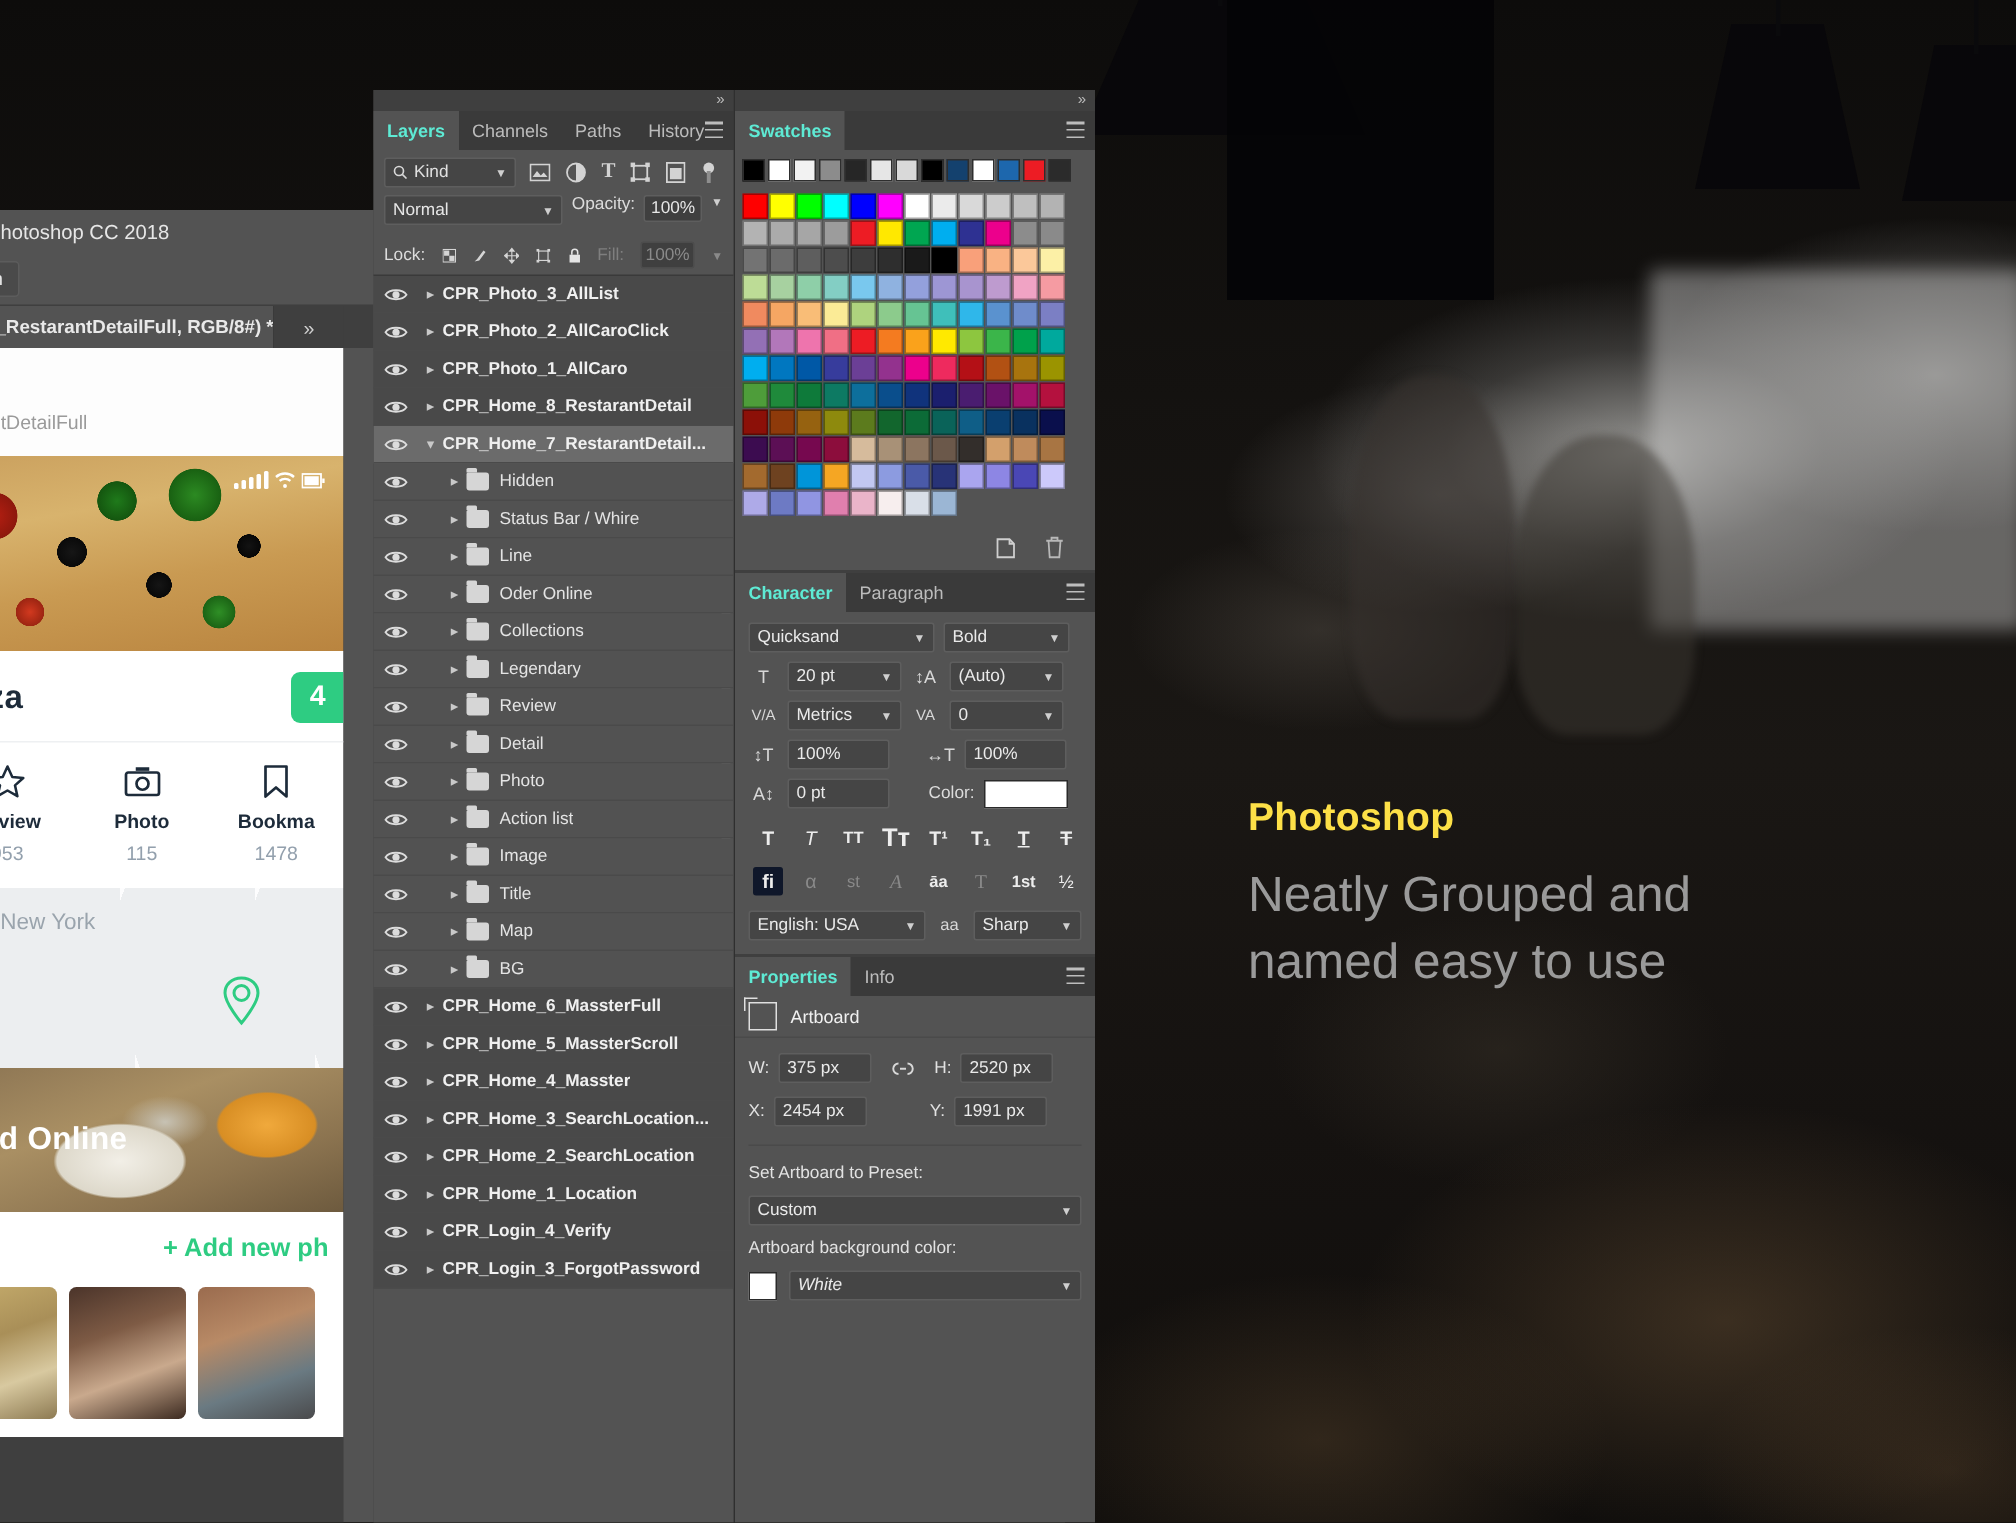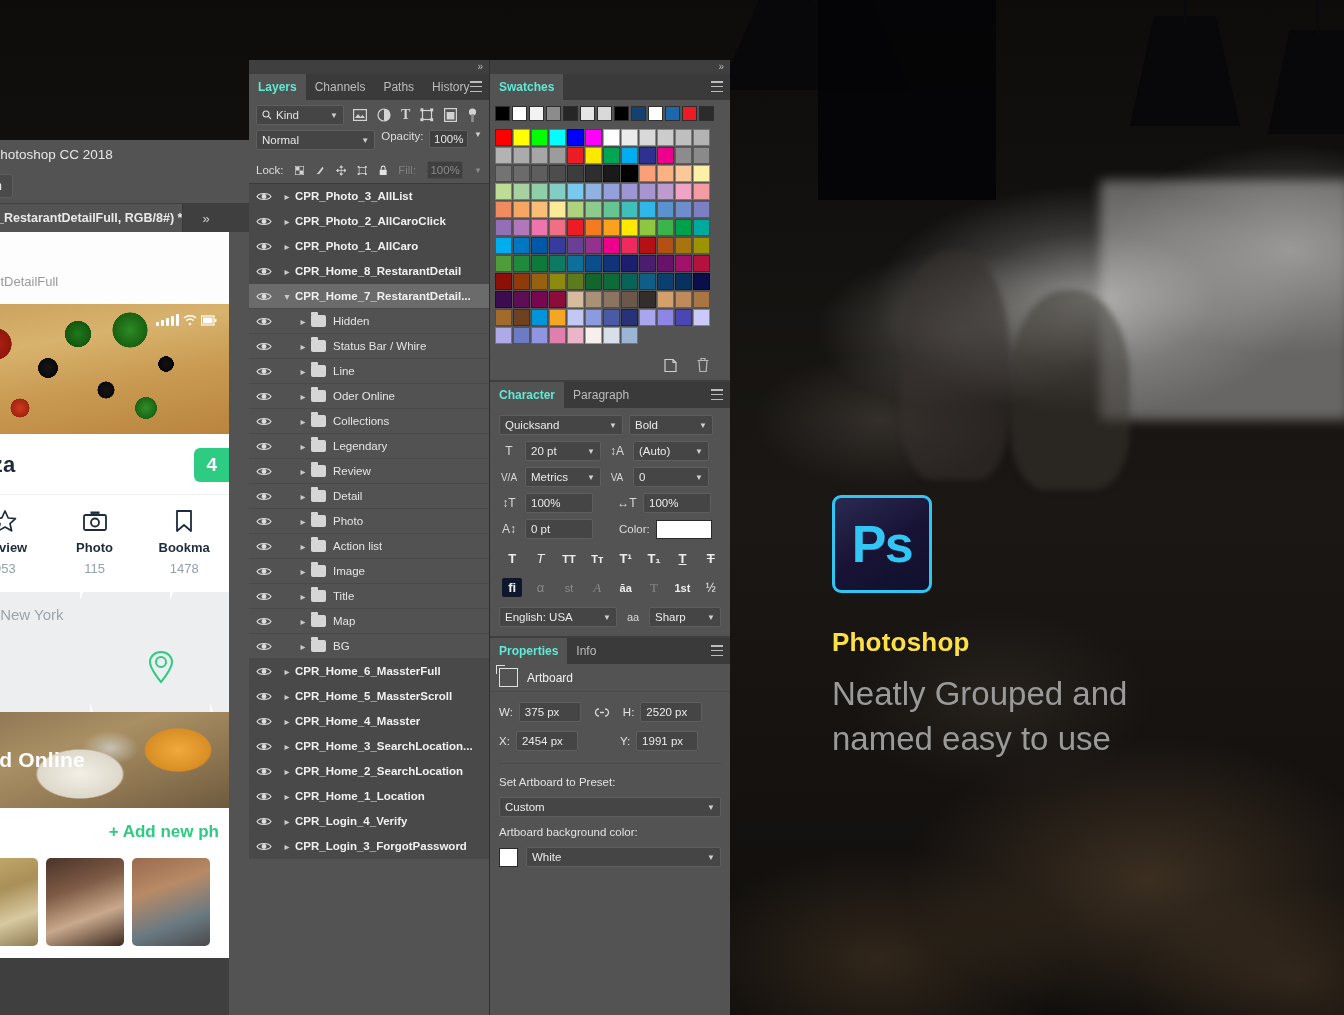--- a/index.html
+++ b/index.html
@@ -219,44 +219,41 @@
   
   .prop-head { height: 28px; display: flex; align-items: center; gap: 9px; padding: 0 9px; border-bottom: 1px solid #4a4a4a; }
   .prop-icon { width: 19px; height: 19px; border: 1.5px solid #e0e0e0; position: relative; }
   .prop-icon:after { content:""; position:absolute; left:-4px; top:-4px; width: 8px; height: 8px; border-left: 1.5px solid #e0e0e0; border-top: 1.5px solid #e0e0e0; }
   .prop-title { color: #f0f0f0; font-size: 12px; }
   .prop-body { padding: 10px 9px; display: flex; flex-direction: column; gap: 9px; }
   .prow { display: flex; align-items: center; gap: 6px; }
   .plab { color: #e2e2e2; font-size: 11.5px; }
   .hr { height: 1px; background: #4a4a4a; margin: 3px 0; }
   .wide-sel { width: 100%; }
-  .bgcolor-row { display: flex; align-items: center; gap: 8px; }
+  .bgcolor-row { display: flex; align-items: center; gap: 8px; font-style: italic; }
   .bgchip { width: 19px; height: 19px; background: #fff; border: 1px solid #2a2a2a; }
 </style>
 </head>
 <body>
 
 <div id="root">
 
   <div class="bg"></div>
   <div class="lamp cone" style="left:720px;top:-6px;width:190px;height:96px;"></div>
   <div class="lamp-rod" style="left:812px;top:-20px;height:24px;"></div>
   <div class="lamp cone" style="left:1130px;top:16px;width:110px;height:110px;"></div>
   <div class="lamp-rod" style="left:1184px;top:-10px;height:34px;"></div>
   <div class="lamp cone" style="left:1268px;top:30px;width:98px;height:104px;"></div>
   <div class="lamp-rod" style="left:1316px;top:0px;height:36px;"></div>
   <div class="dark-panel" style="left:818px;top:0;width:178px;height:200px;"></div>
   <div class="wall-light" style="left:1100px;top:180px;width:250px;height:240px;"></div>
   <div class="person" style="left:900px;top:250px;width:110px;height:230px;background:rgba(55,50,46,.55);"></div>
   <div class="person" style="left:1010px;top:290px;width:120px;height:200px;background:rgba(60,55,50,.5);"></div>
 
   <div class="ps-brand">
-    <div class="ps-logo">
-      <span class="ps-logo-text">Ps</span>
-    </div>
     <div class="ps-title">Photoshop</div>
     <div class="ps-sub">Neatly Grouped and</div>
     <div class="ps-sub" style="margin-top:0">named easy to use</div>
   </div>
 
   <div class="ps-window">
 
     <div class="menubar">
       <span class="menubar-title">e Photoshop CC 2018</span>
     </div>
@@ -1016,21 +1013,21 @@
           <div class="crow">
             <span class="glyphbox">A↕</span>
             <div class="fld" style="width:68px">0 pt</div>
             <span class="lbl" style="margin-left:20px">Color:</span>
             <div class="color-chip"></div>
           </div>
           <div class="tstyle-row">
             <span class="tstyle">T</span>
             <span class="tstyle" style="font-style:italic;font-weight:400">T</span>
             <span class="tstyle" style="font-size:11px">TT</span>
-            <span class="tstyle" style="font-size:11px">Tᴛ</span>
+            <span class="tstyle" style="font-size:17px">Tᴛ</span>
             <span class="tstyle">T¹</span>
             <span class="tstyle">T₁</span>
             <span class="tstyle" style="text-decoration:underline">T</span>
             <span class="tstyle" style="text-decoration:line-through">T</span>
           </div>
           <div class="tstyle-row">
             <span class="tstyle on">fi</span>
             <span class="tstyle dimmed">α</span>
             <span class="tstyle dimmed" style="font-size:11px">st</span>
             <span class="tstyle dimmed" style="font-family:'Liberation Serif',serif;font-style:italic">A</span>

